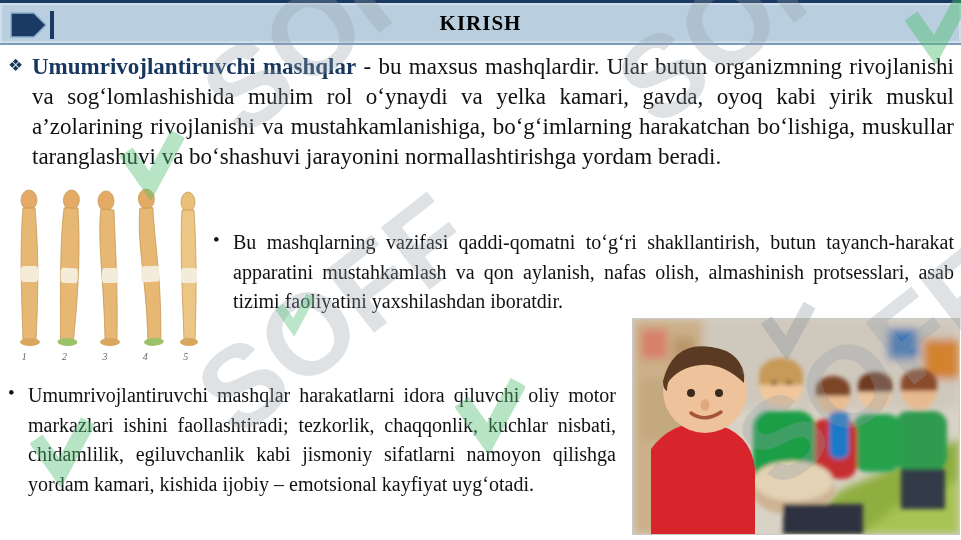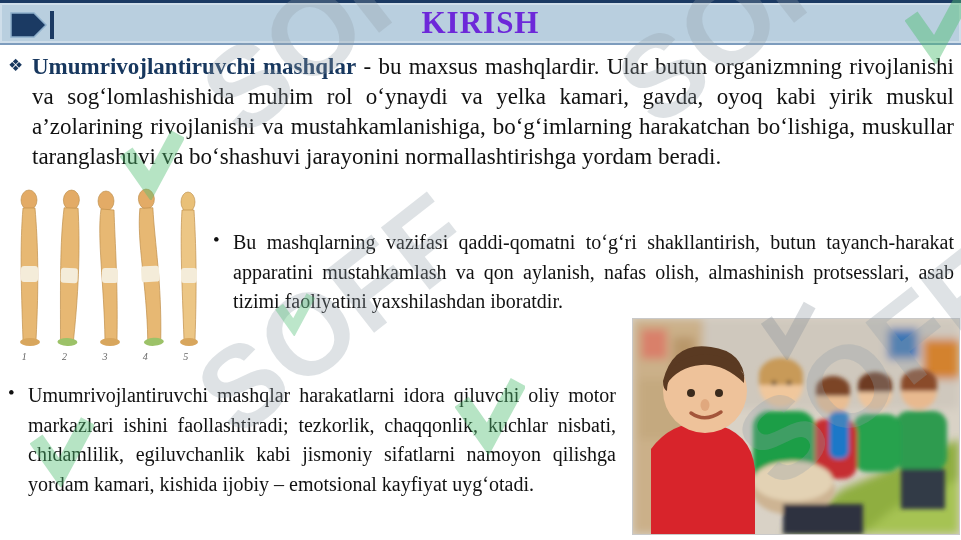--- a/index.html
+++ b/index.html
@@ -4,21 +4,21 @@
 <style>
   html,body{margin:0;padding:0;}
   body{width:961px;height:540px;overflow:hidden;background:#fff;
        font-family:"Liberation Serif","DejaVu Serif",serif;}
   .slide{position:relative;width:961px;height:540px;background:#fff;overflow:hidden;}
 
   
   .header{position:absolute;left:0;top:0;width:961px;height:45px;box-sizing:border-box;
           background:#b9cfdf;border-top:3px solid #1b3a63;border-bottom:2px solid #7d9cbd;
           box-shadow:inset 0 0 0 2px #cfdeea;display:flex;align-items:center;justify-content:center;}
-  .header-title{font-size:31px;font-weight:bold;color:#6d28d9;letter-spacing:1px;}
+  .header-title{font-size:21px;font-weight:bold;color:#000000;letter-spacing:1px;}
   .header-icon{position:absolute;left:8px;top:6px;width:52px;height:32px;}
 
   
   .intro{position:absolute;left:8px;top:52px;width:946px;display:flex;}
   .intro-marker{width:24px;font-size:17px;color:#17375e;padding-top:3px;flex:none;}
   .intro-text{flex:1;font-size:23px;line-height:30px;color:#111;
               text-align:justify;text-align-last:left;}
   .lead{font-weight:bold;color:#17375e;}
 
   

